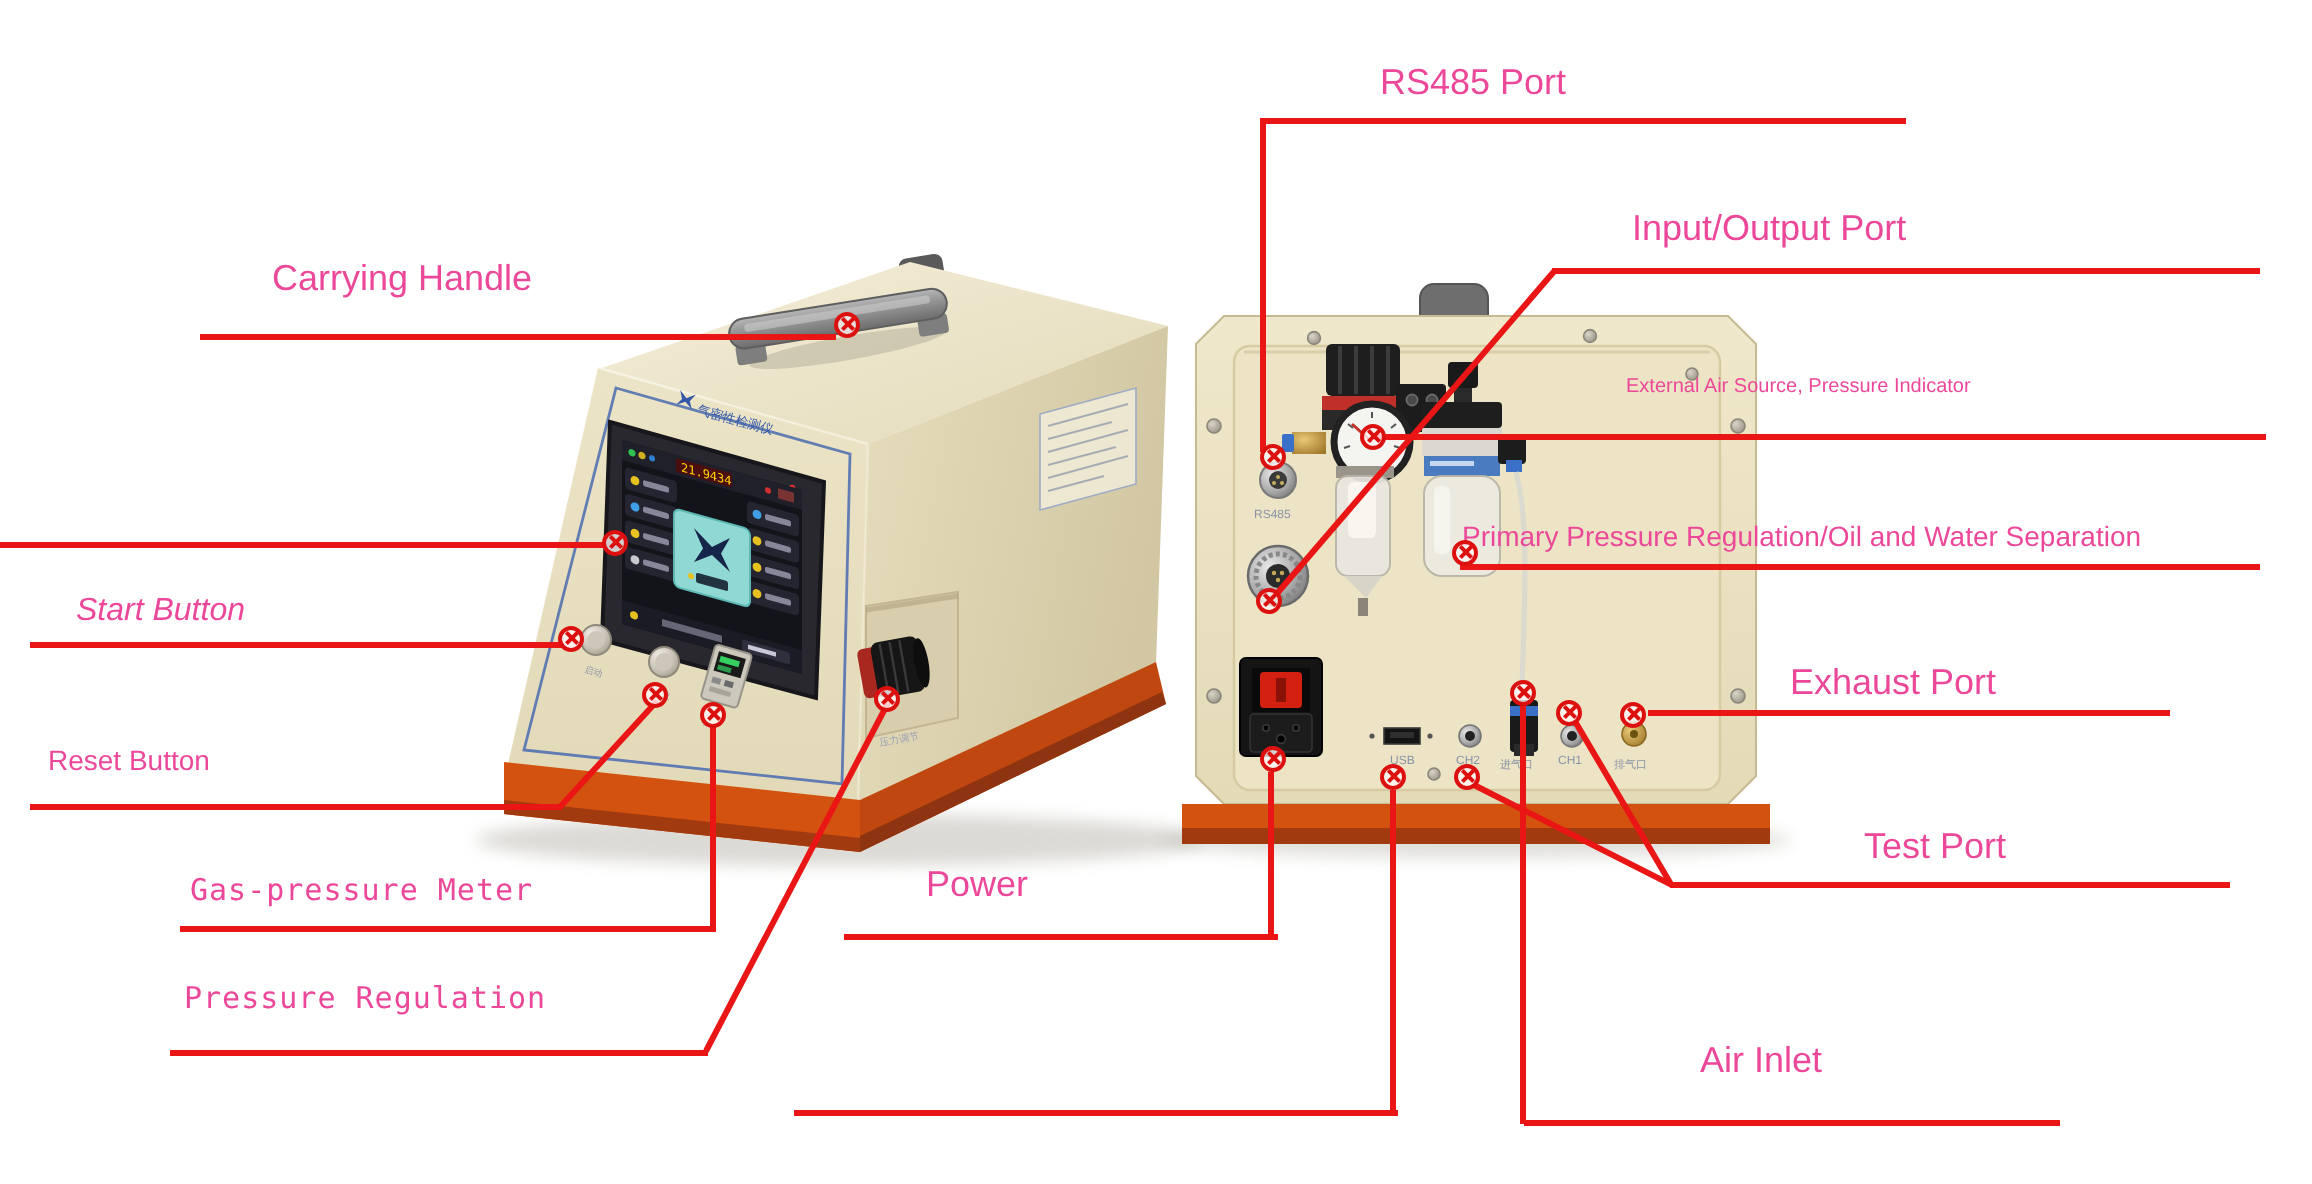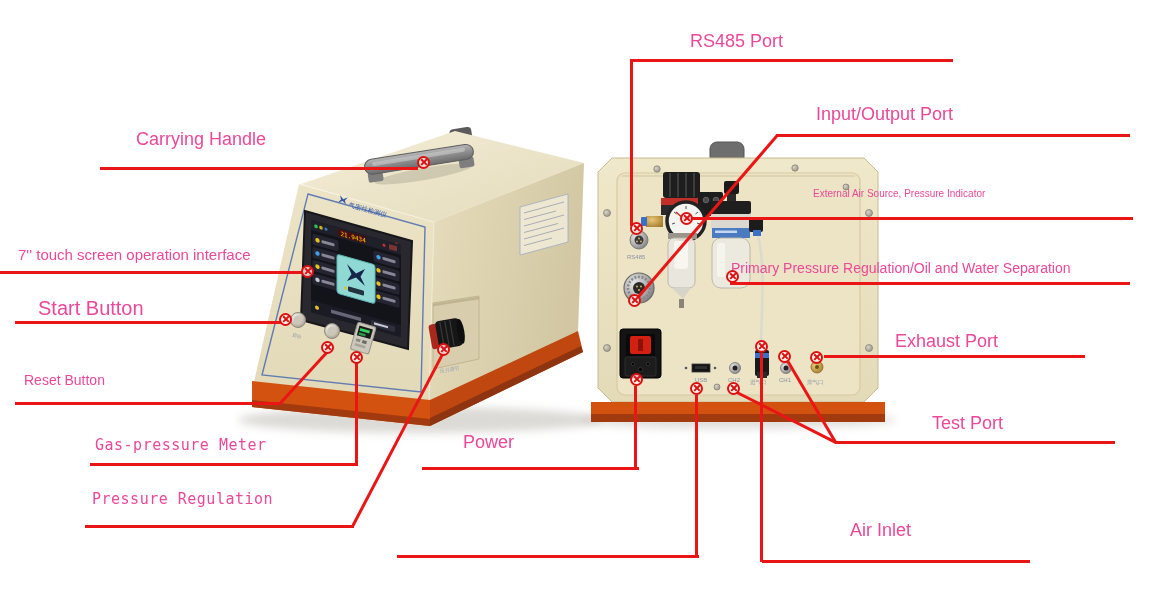--- a/index.html
+++ b/index.html
@@ -317,22 +317,21 @@
     </g>
     <g>
       <circle cx="817" cy="367" r="6" fill="url(#gBrass)" stroke="#8a6820" stroke-width="0.8"></circle>
       <circle cx="817" cy="367" r="2" fill="#6a5210"></circle>
       <text x="807" y="384" font-size="5.5" fill="#8a93a8">排气口</text>
     </g>
   </g>
 </svg>
 
 <div class="co-label" style="left:136px;top:129px;font-size:18px;">Carrying Handle</div>
-<div class="co-label" style="left:18px;top:246px;font-size:15px;">7'' touch screen operation interface</div>
-<div class="co-label" style="left:38px;top:297px;font-size:20px;">Start Button</div>
+<div class="co-label" style="left:38px;top:297px;font-size:16px;font-style:italic;">Start Button</div>
 <div class="co-label" style="left:24px;top:372px;font-size:14px;">Reset Button</div>
 <div class="co-label mono" style="left:92px;top:491px;font-size:15px;">Pressure Regulation</div>
 <div class="co-label mono" style="left:95px;top:437px;font-size:15px;">Gas-pressure Meter</div>
 <div class="co-label" style="left:463px;top:432px;font-size:18px;">Power</div>
 <div class="co-label" style="left:690px;top:31px;font-size:18px;">RS485 Port</div>
 <div class="co-label" style="left:816px;top:104px;font-size:18px;">Input/Output Port</div>
 <div class="co-label" style="left:813px;top:188px;font-size:10px;">External Air Source, Pressure Indicator</div>
 <div class="co-label" style="left:731px;top:260px;font-size:14px;">Primary Pressure Regulation/Oil and Water Separation</div>
 <div class="co-label" style="left:895px;top:331px;font-size:18px;">Exhaust Port</div>
 <div class="co-label" style="left:900px;top:413px;font-size:18px;margin-left:32px;">Test Port</div>

